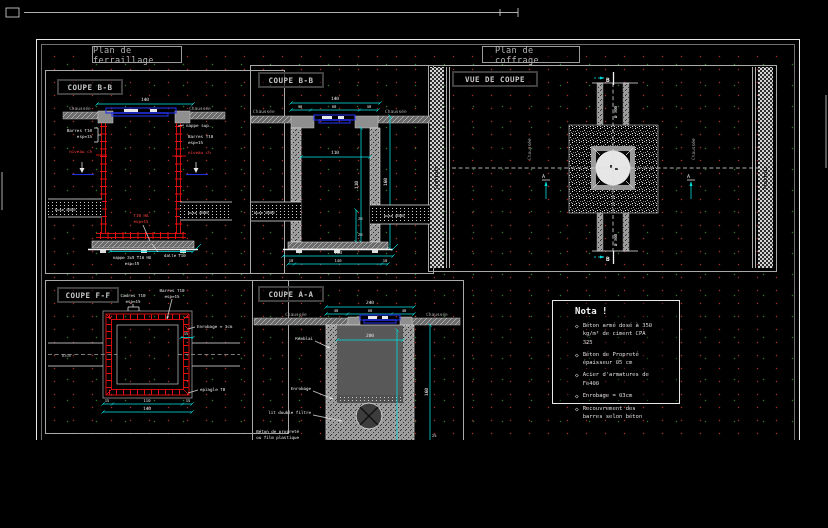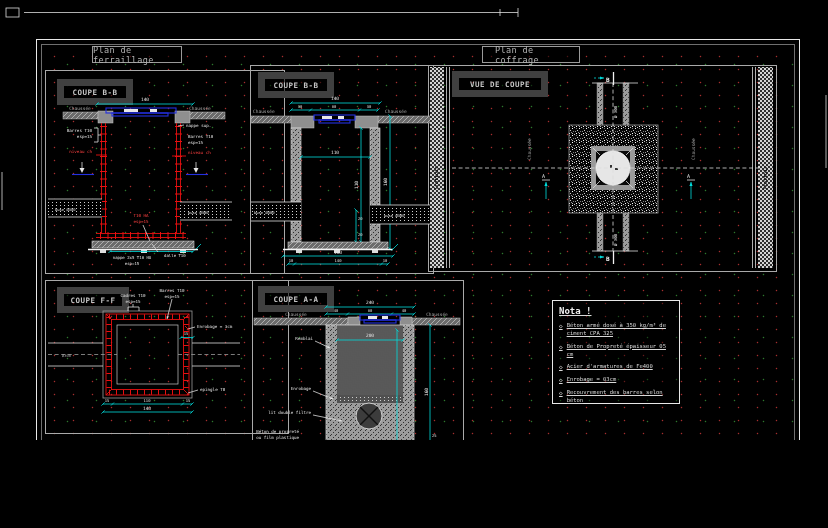--- a/index.html
+++ b/index.html
@@ -21,32 +21,32 @@
   .hdr-left{left:92px;top:46px;width:88px;}
   .hdr-right{left:482px;top:46px;width:84px;padding-left:12px;}
   
   .panel{position:absolute;border:1px solid #a9a9a9;z-index:2;}
   .p1{left:45px;top:70px;width:238px;height:202px;}
   .p2{left:45px;top:280px;width:242px;height:152px;}
   .p3{left:250px;top:65px;width:182px;height:207px;}
   .p4{left:428px;top:65px;width:347px;height:205px;}
   .p5{left:252px;top:280px;width:210px;height:198px;}
   
-  .ptitle{position:absolute;height:12px;border:7px solid #404040;display:flex;
+  .ptitle{position:absolute;height:12px;border:2px solid #404040;display:flex;
           align-items:center;justify-content:center;color:#c4c4c4;font-size:7.5px;
           font-weight:bold;letter-spacing:.5px;z-index:4;background:rgba(0,0,0,.55);}
   .t-p1{left:57px;top:79px;width:62px;}
   .t-p2{left:57px;top:287px;width:58px;}
   .t-p3{left:258px;top:72px;width:62px;}
   .t-p4{left:452px;top:71px;width:82px;}
   .t-p5{left:258px;top:286px;width:62px;}
   
   .nota{position:absolute;left:552px;top:300px;width:128px;height:104px;
-        border:1px solid #e8e8e8;z-index:4;padding:5px 6px;box-sizing:border-box;
-        color:#d8d8d8;background:rgba(0,0,0,.4);text-decoration:underline;}
+        border:1px solid #e8e8e8;z-index:4;padding:5px 22px;box-sizing:border-box;
+        color:#d8d8d8;background:rgba(0,0,0,.4);}
   .nota-title{font-size:9px;font-weight:bold;color:#f0f0f0;margin-bottom:5px;}
   .nota ul{list-style:none;margin:0;padding:0;}
   .nota li{display:flex;gap:4px;font-size:5.5px;line-height:1.5;margin-bottom:4px;}
   .nota .bullet{color:#e8e8e8;font-size:6px;flex:0 0 auto;}
   
   .art{position:absolute;left:0;top:0;z-index:5;pointer-events:none;}
   .art text{font-family:"DejaVu Sans Mono",monospace;}
   .lw{stroke:#dcdcdc;stroke-width:.8;fill:none}
   .lw2{stroke:#f2f2f2;stroke-width:1.3;fill:none}
   .lr{stroke:#e81010;stroke-width:.9;fill:none}

